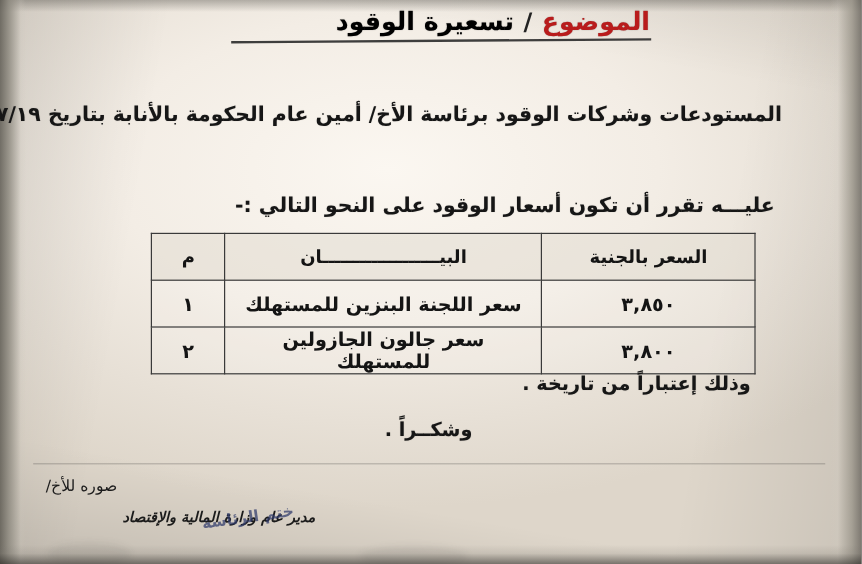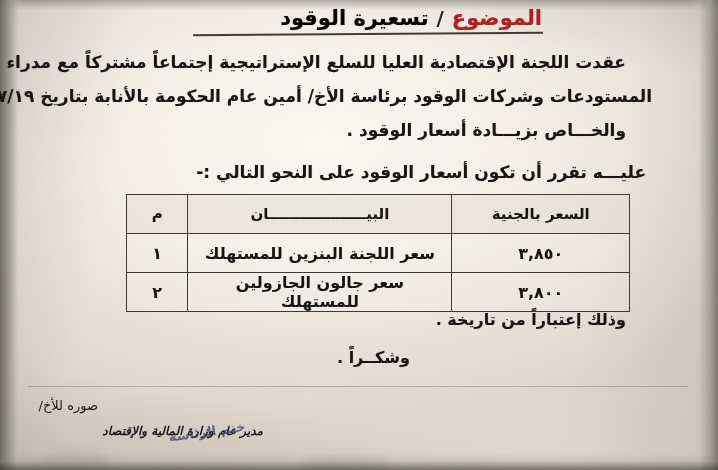--- a/index.html
+++ b/index.html
@@ -106,21 +106,21 @@
     color: #161616;
     font-weight: 700;
     white-space: nowrap;
     text-shadow: 0 0 1px rgba(0,0,0,0.2);
   }
   .line1 { top: 52px;  right: 92px; }
   .line2 { top: 86px;  right: 66px; }
   .line3 { top: 120px; right: 92px; }
   .line4 { top: 162px; right: 72px; margin-left: 15px; }
   .line5 { top: 310px; right: 92px; font-size: 16px; }
-  .line6 { top: 348px; right: 308px; font-size: 16px; }
+  .line6 { top: 348px; right: 324px; font-size: 16px; }
 
   
   .tbl-wrap {
     position: absolute;
     top: 194px;
     right: 88px;
     width: 504px;
   }
   table.fuel {
     border-collapse: collapse;
@@ -210,23 +210,21 @@
 
   <div class="content">
 
     <div class="subject-row">
       <span class="subject-label">الموضوع</span>
       <span class="subject-sep">/</span>
       <span class="subject-value">تسعيرة الوقود</span>
     </div>
     <div class="subject-underline"></div>
 
-    <div class="body-line line1">عقدت اللجنة الإقتصادية العليا للسلع الإستراتيجية إجتماعاً مشتركاً مع مدراء</div>
     <div class="body-line line2">المستودعات وشركات الوقود برئاسة الأخ/ أمين عام الحكومة بالأنابة بتاريخ ٢٠٢٢/٧/١٩م</div>
-    <div class="body-line line3">والخـــاص بزيـــادة أسعار الوقود .</div>
     <div class="body-line line4">عليـــه تقرر أن تكون أسعار الوقود على النحو التالي :-</div>
 
     <div class="tbl-wrap">
       <table class="fuel">
         <thead>
           <tr>
             <th class="col-price">السعر بالجنية</th>
             <th class="col-desc">البيـــــــــــــــــــان</th>
             <th class="col-no">م</th>
           </tr>

